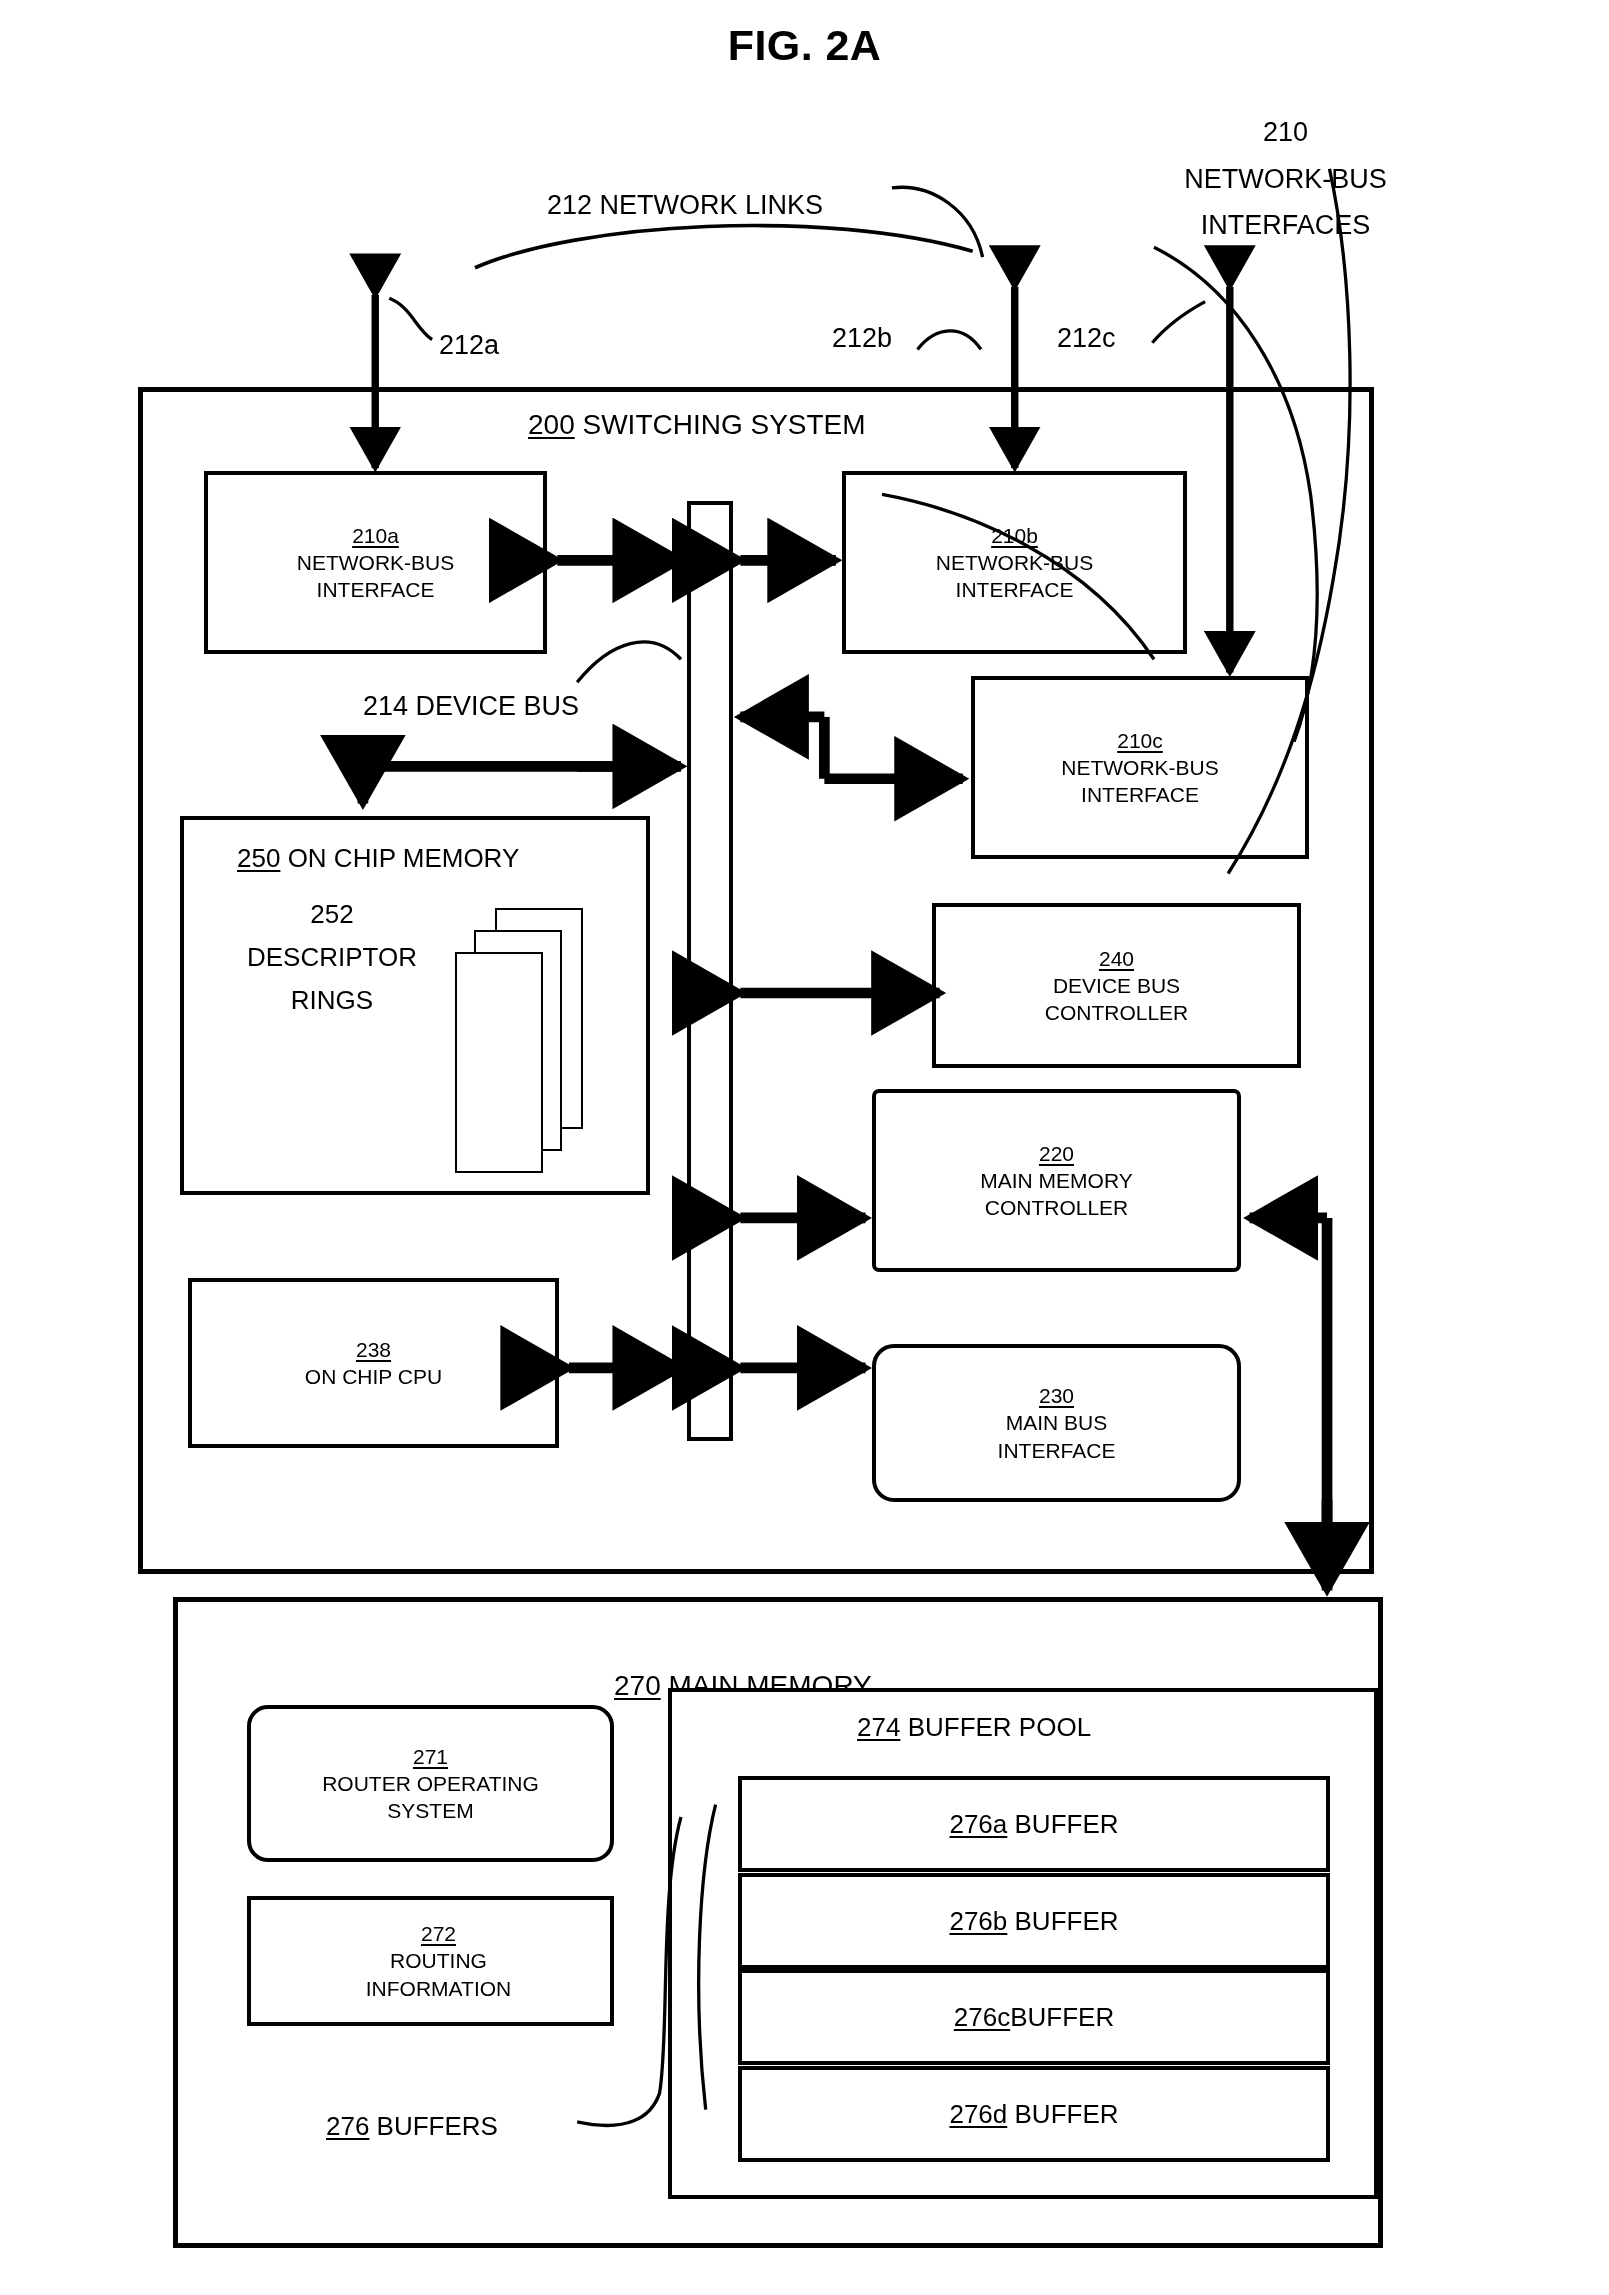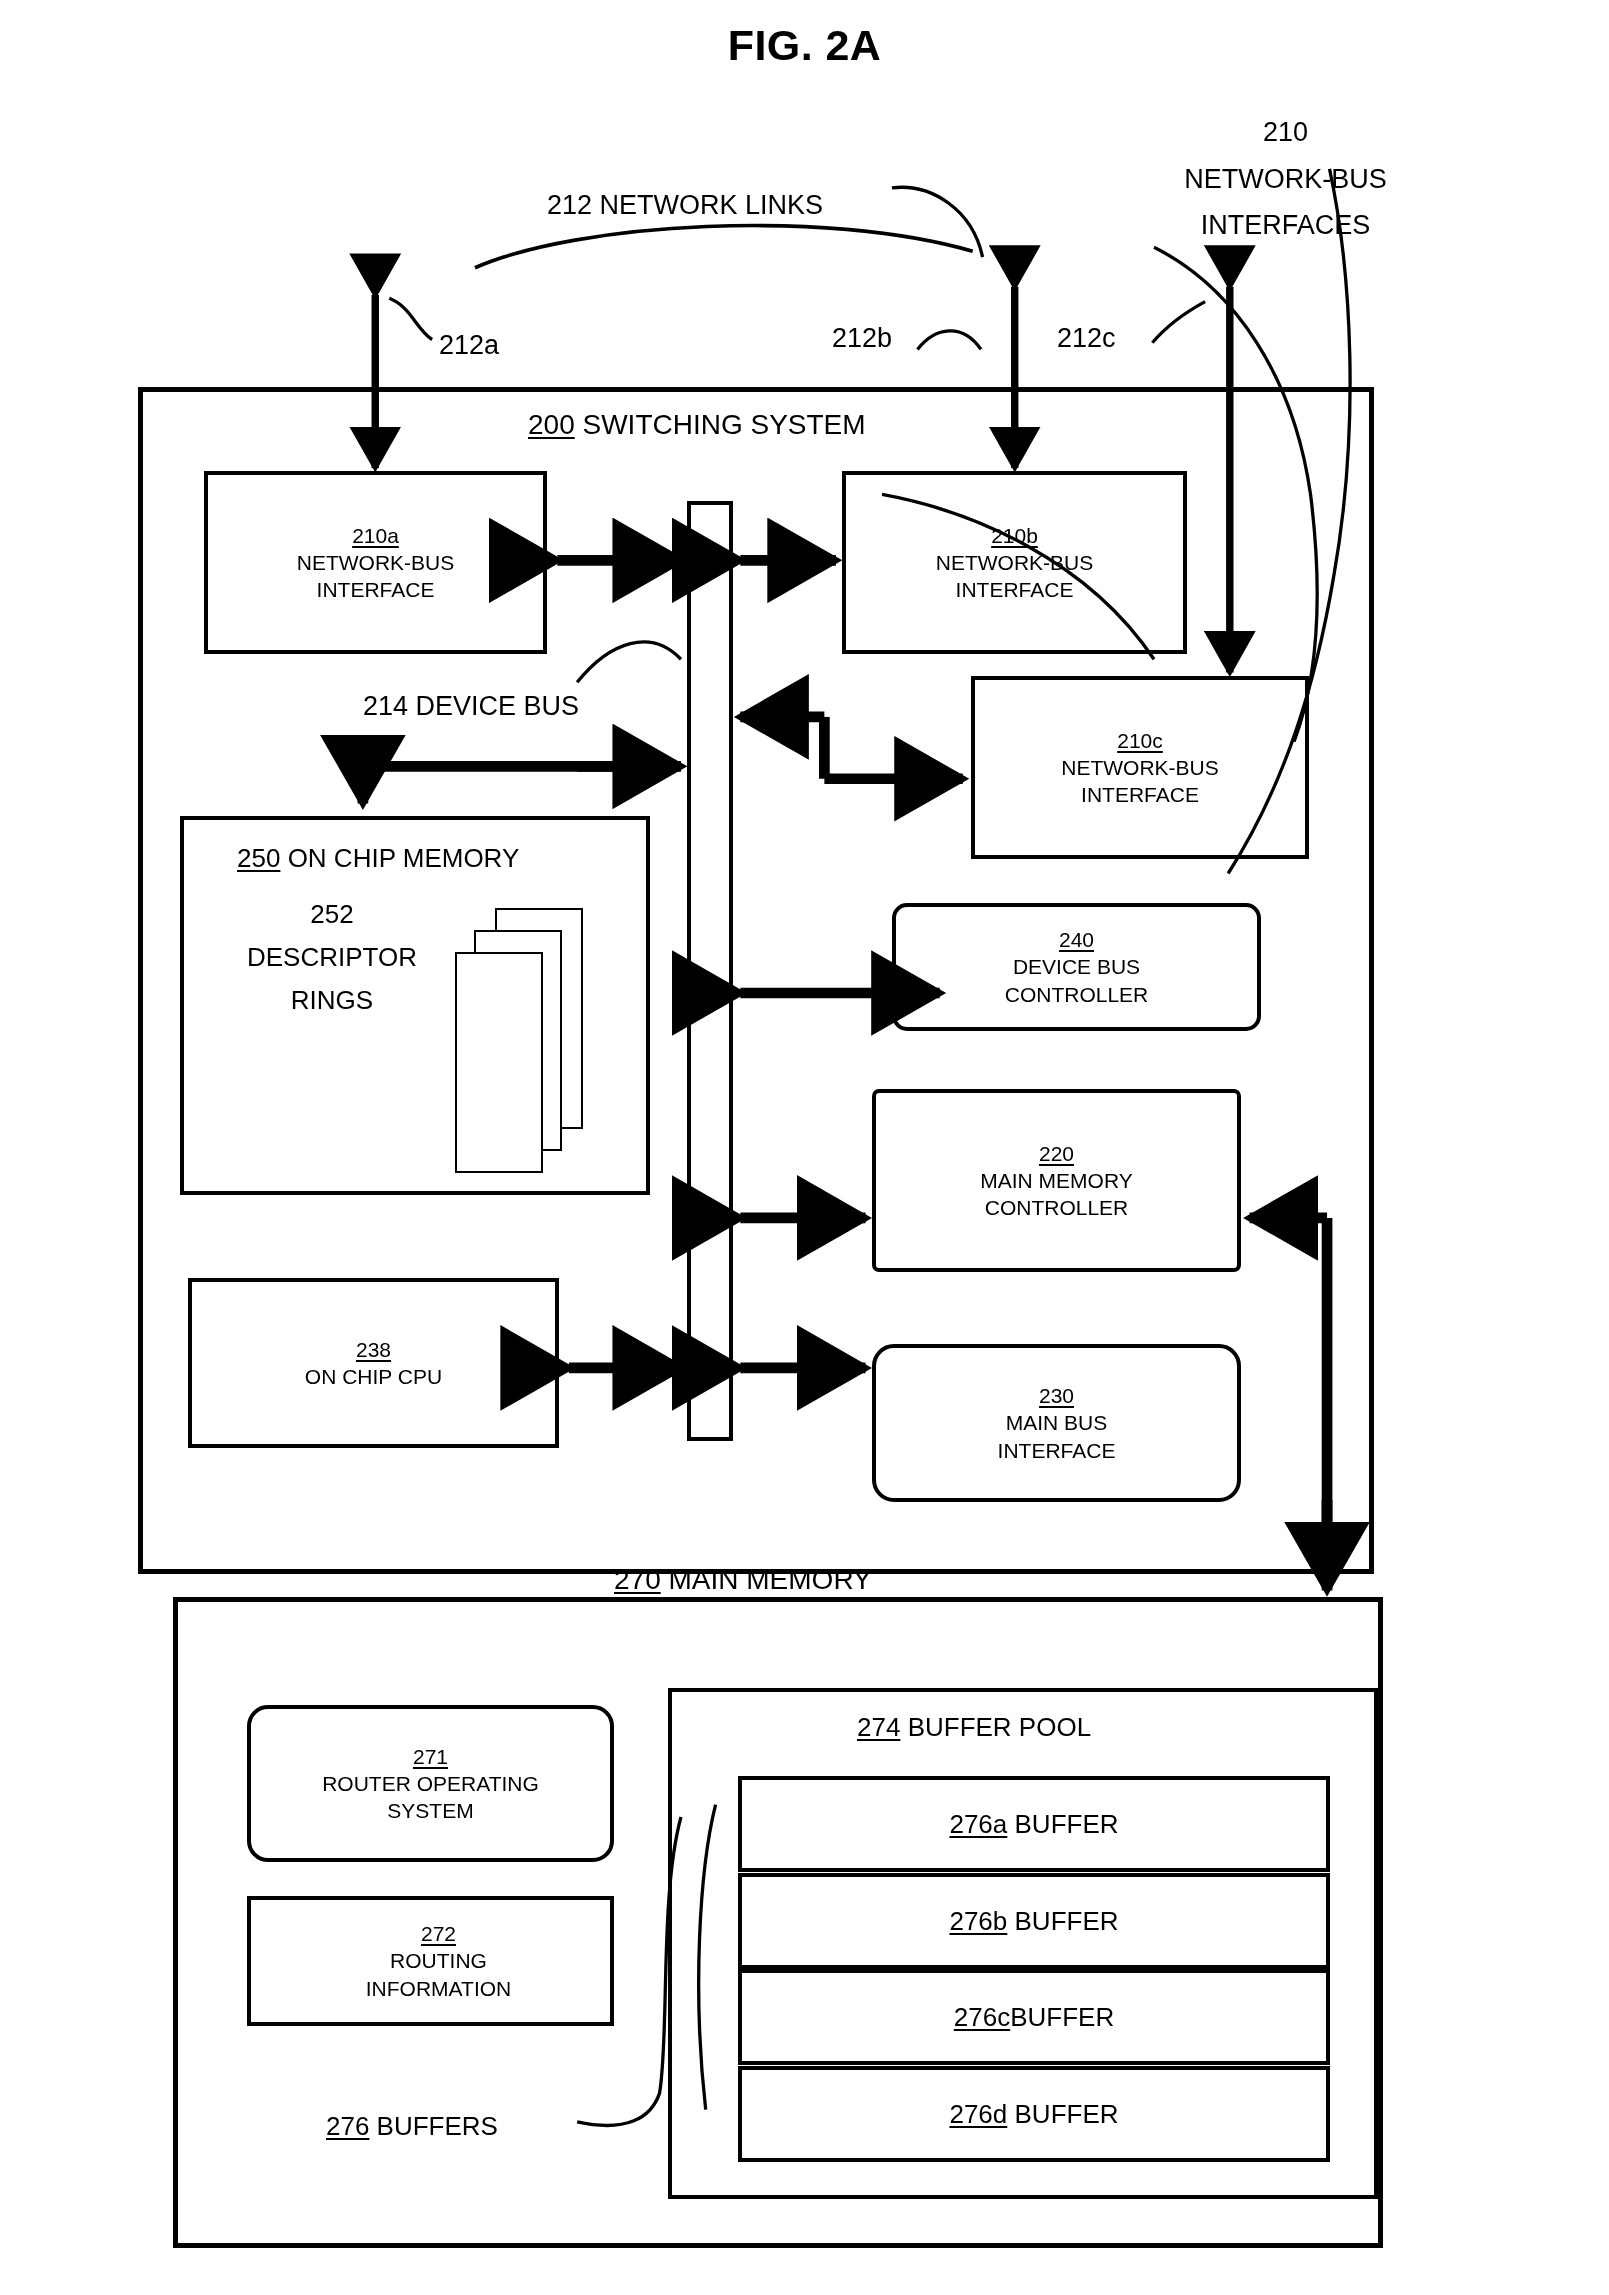--- a/index.html
+++ b/index.html
@@ -98,21 +98,21 @@
   <div class="txt boxtxt" style="left:237px;top:842px;"><span class="u">250</span><span>&nbsp;</span><span>ON CHIP MEMORY</span></div>
 
   <div class="ctr boxtxt" style="left:196px;top:898px;width:272px;">252</div>
   <div class="ctr boxtxt" style="left:196px;top:941px;width:272px;">DESCRIPTOR</div>
   <div class="ctr boxtxt" style="left:196px;top:984px;width:272px;">RINGS</div>
 
   <div class="sheet" style="left:495px;top:908px;width:88px;height:221px;"></div>
   <div class="sheet" style="left:474px;top:930px;width:88px;height:221px;"></div>
   <div class="sheet" style="left:455px;top:952px;width:88px;height:221px;"></div>
 
-  <div class="box" style="left:892px;top:903px;width:369px;height:128px;border-radius:15px;">
+  <div class="box" style="left:932px;top:903px;width:369px;height:165px;">
     <span class="boxlabel">
       <span class="u">240</span><br>
       <span>DEVICE BUS</span><br>
       <span>CONTROLLER</span>
     </span>
   </div>
 
   <div class="box" style="left:872px;top:1089px;width:369px;height:183px;border-radius:7px;">
     <span class="boxlabel">
       <span class="u">220</span><br>
@@ -131,21 +131,21 @@
 
   <div class="box" style="left:188px;top:1278px;width:371px;height:170px;">
     <span class="boxlabel">
       <span class="u">238</span><br>
       <span>ON CHIP CPU</span>
     </span>
   </div>
 
   <div class="box box-outer" style="left:173px;top:1597px;width:1210px;height:651px;"></div>
 
-  <div class="txt sysname" style="left:614px;top:1562px;"><span class="u">270</span><span>&nbsp;</span><span>MAIN MEMORY</span></div>
+  <div class="txt sysname" style="left:614px;top:1668px;"><span class="u">270</span><span>&nbsp;</span><span>MAIN MEMORY</span></div>
 
   <div class="box" style="left:247px;top:1705px;width:367px;height:157px;border-radius:21px;">
     <span class="boxlabel">
       <span class="u">271</span><br>
       <span>ROUTER OPERATING</span><br>
       <span>SYSTEM</span>
     </span>
   </div>
 
   <div class="box" style="left:247px;top:1896px;width:367px;height:130px;padding-left:16px;">

